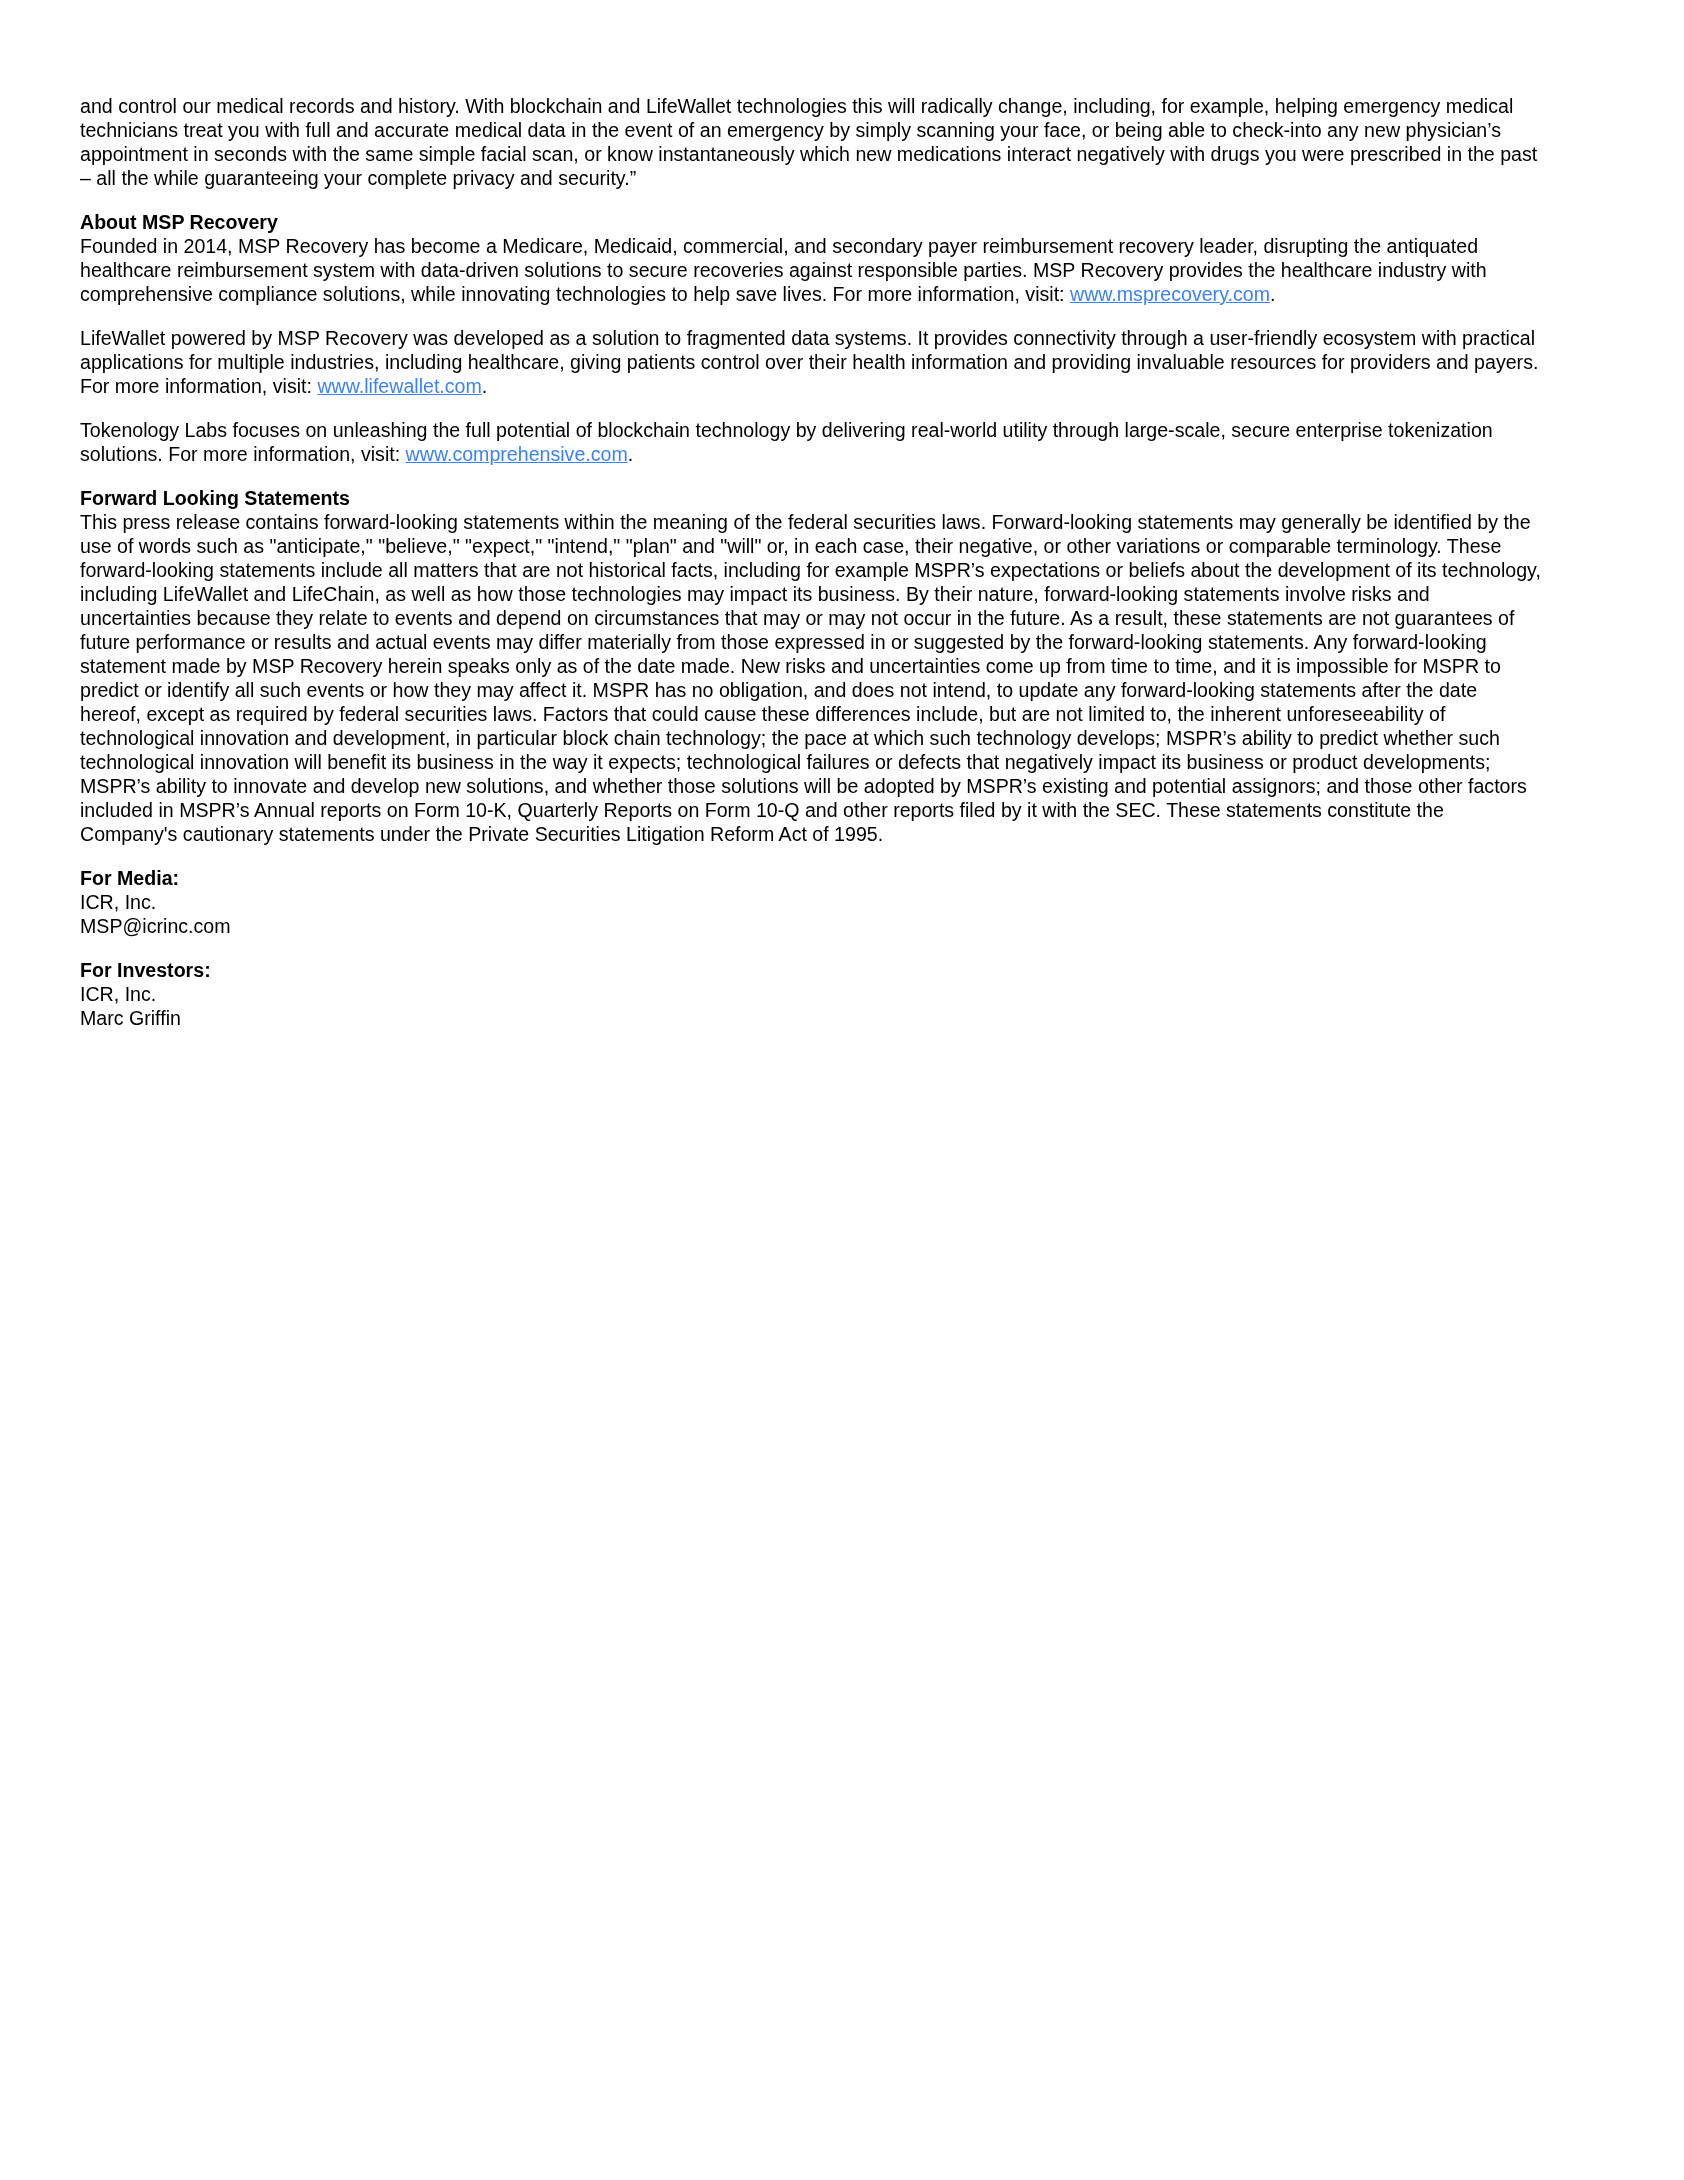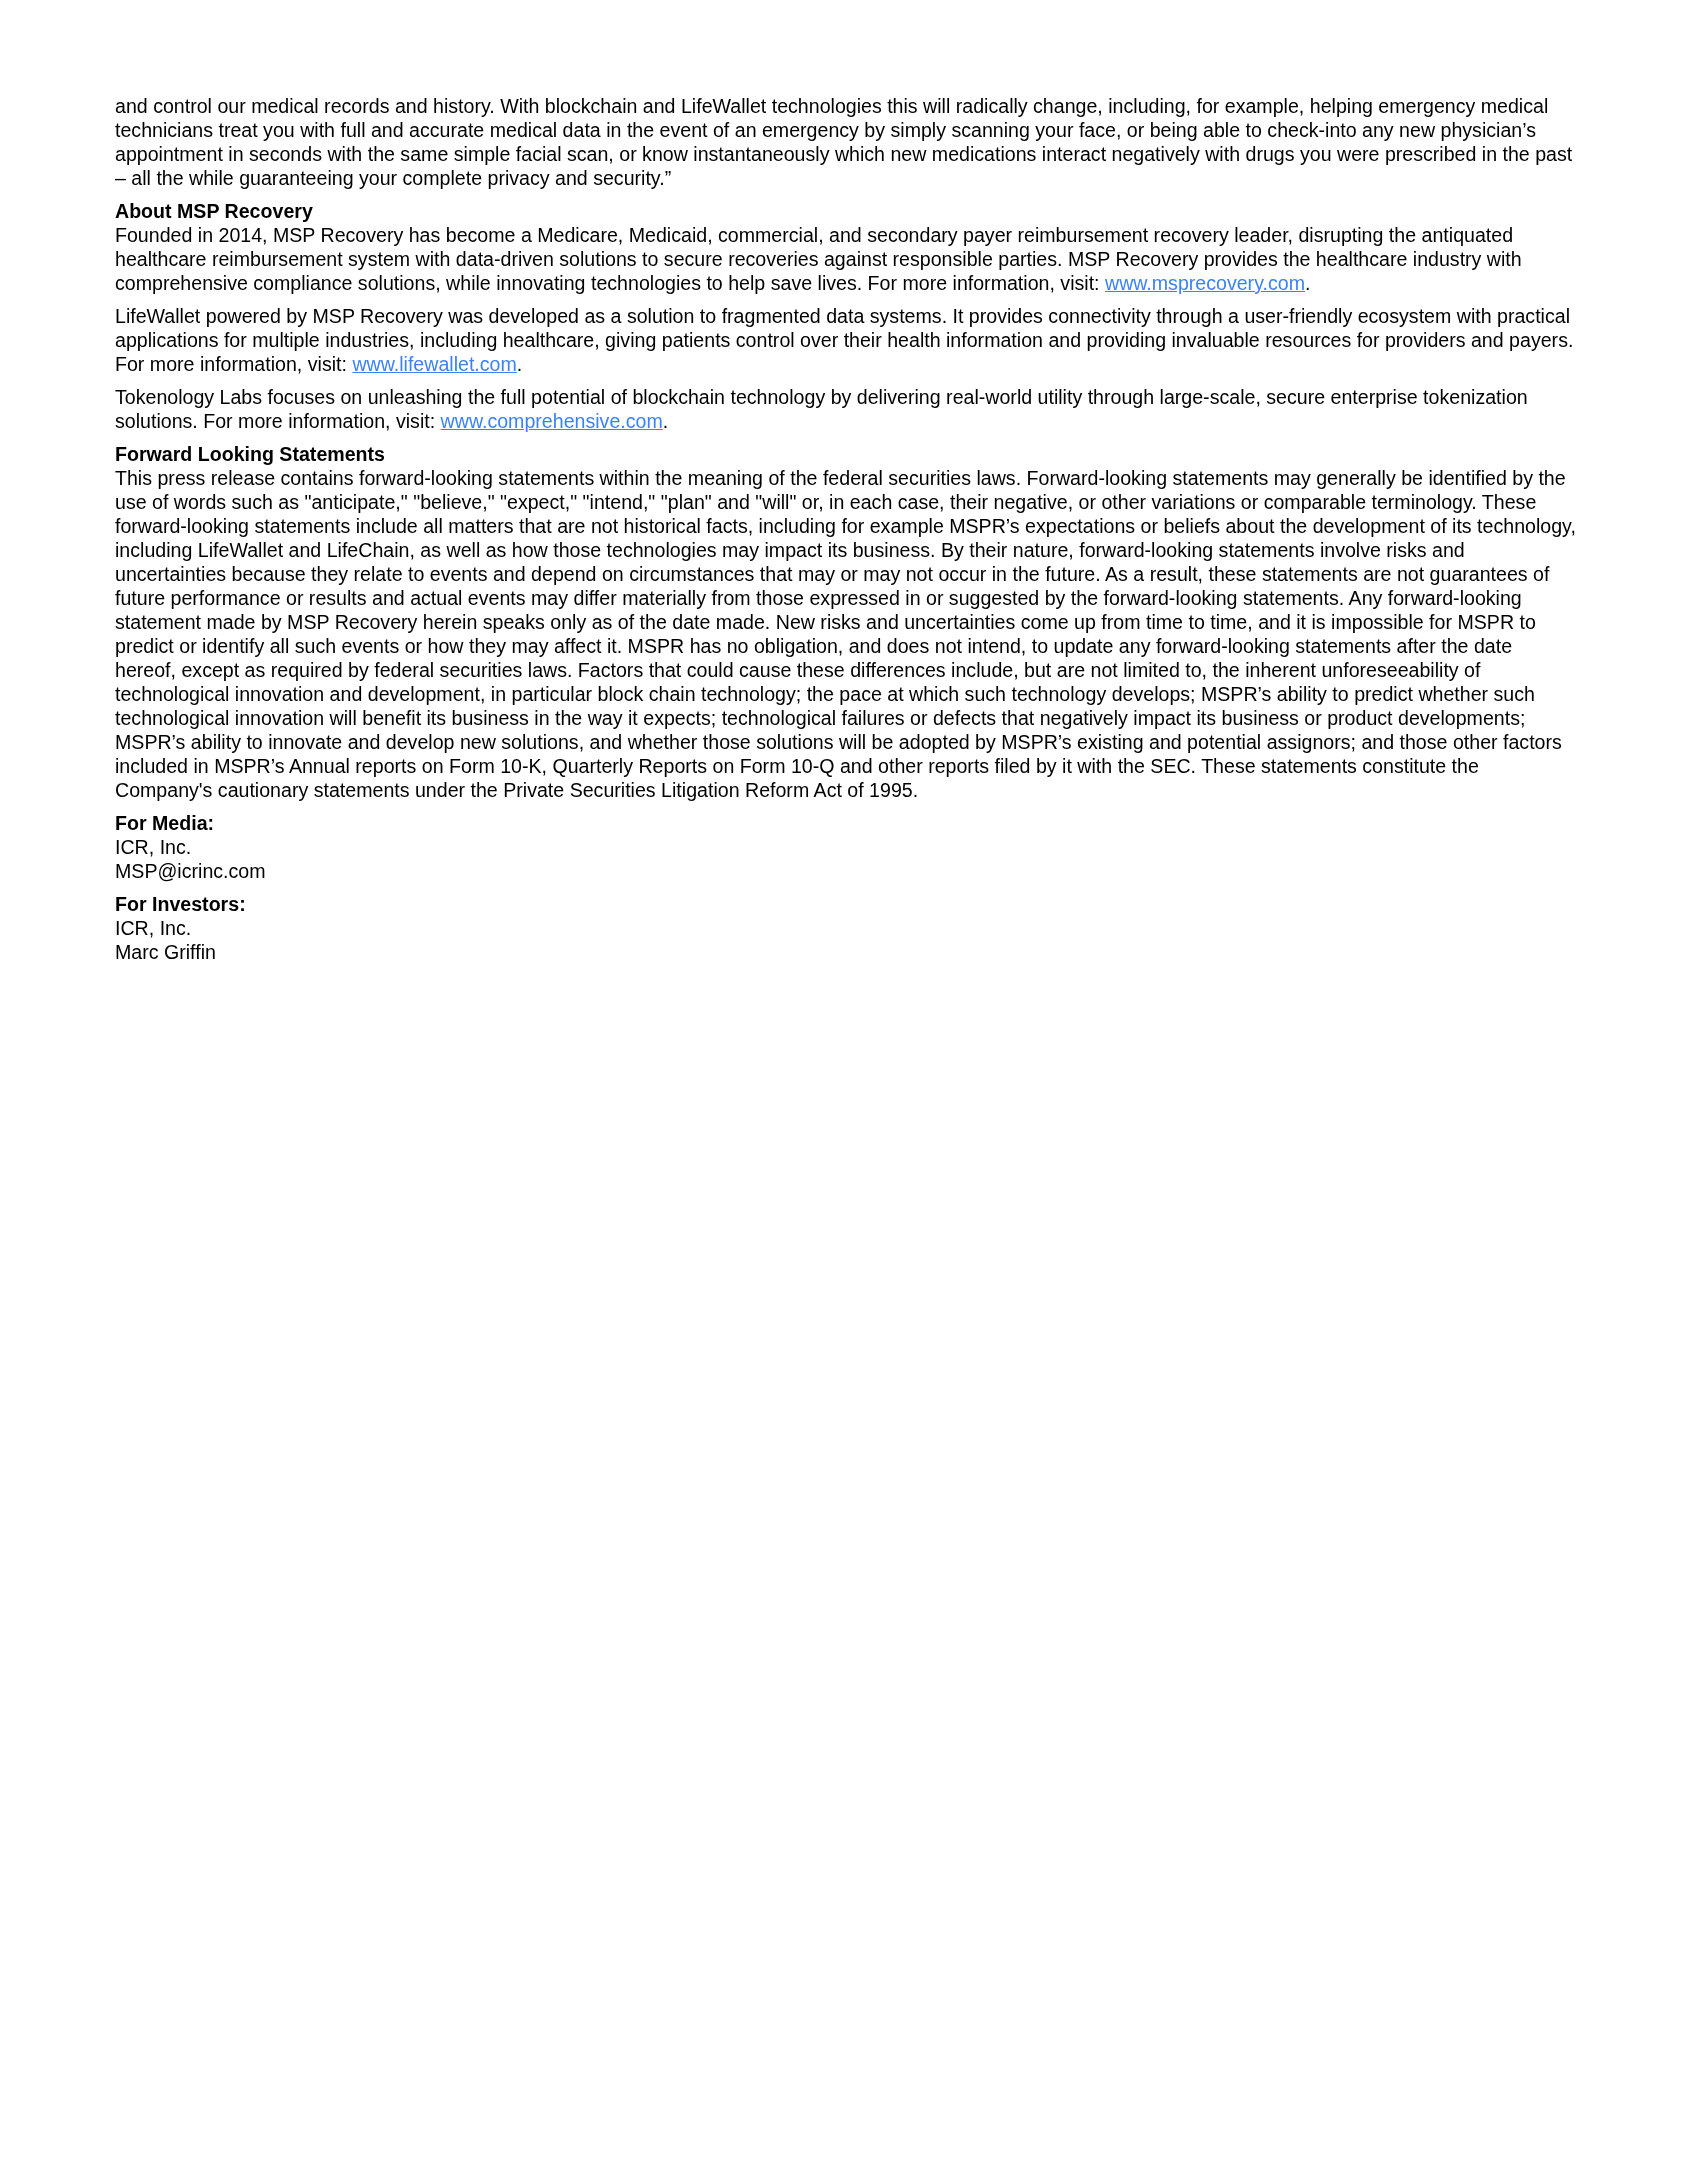--- a/index.html
+++ b/index.html
@@ -10,36 +10,36 @@
   body {
     width: 1685px;
     height: 2181px;
     overflow: hidden;
     font-family: "Liberation Sans", sans-serif;
     color: #000000;
     -webkit-font-smoothing: antialiased;
   }
   .doc {
     box-sizing: border-box;
-    padding: 94px 0 0 115px;
+    padding: 94px 0 0 80px;
     width: 1561px;
   }
   .doc-inner {
     width: 1461px;
   }
   .para, .heading, .line {
     font-size: 19.6px;
     line-height: 24px;
     margin: 0;
   }
   .heading {
     font-weight: 700;
   }
   .section {
-    margin-top: 9px;
+    margin-top: 20px;
   }
   a.doclink {
     color: #3b82f6;
     text-decoration: underline;
     cursor: pointer;
   }
 </style>
 </head>
 <body>
 

